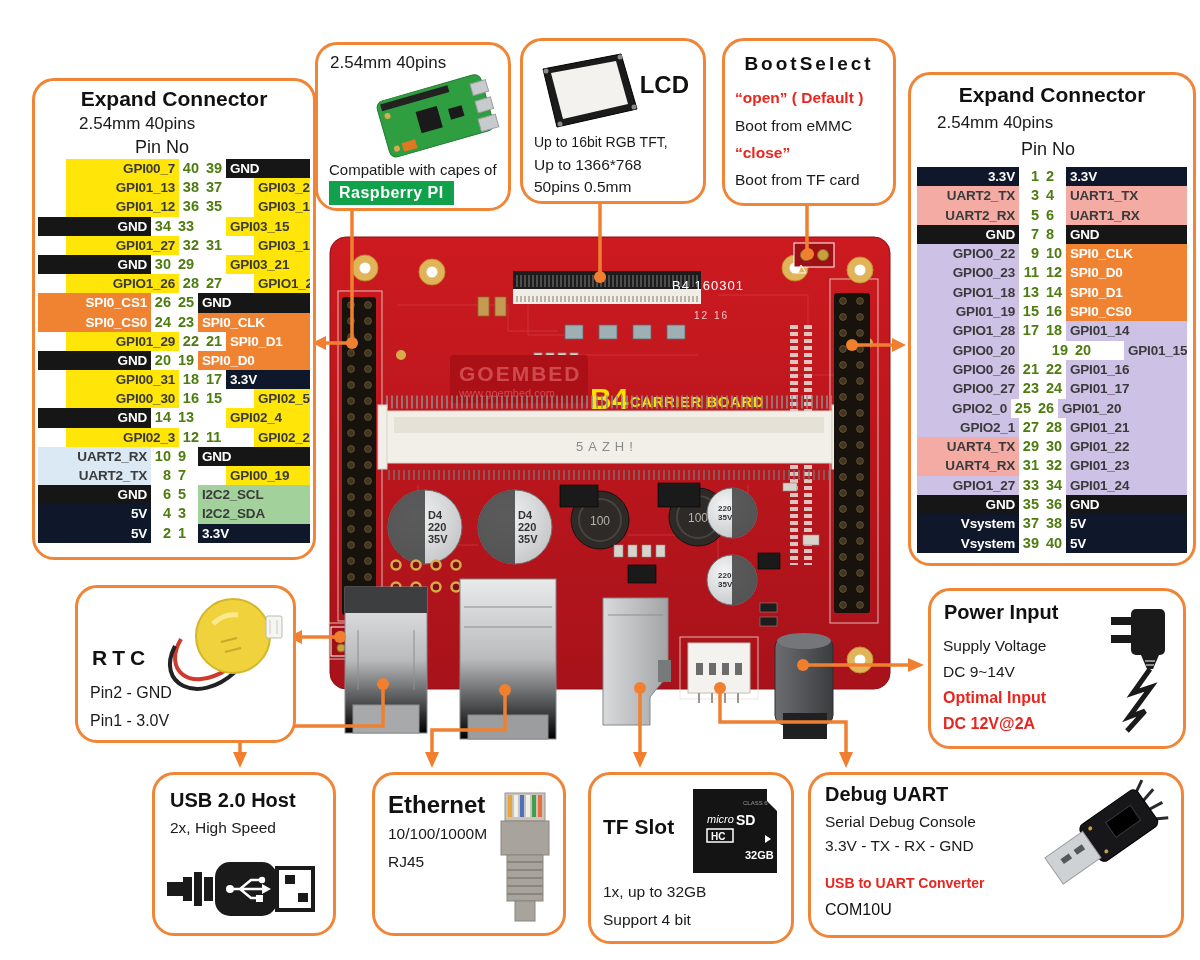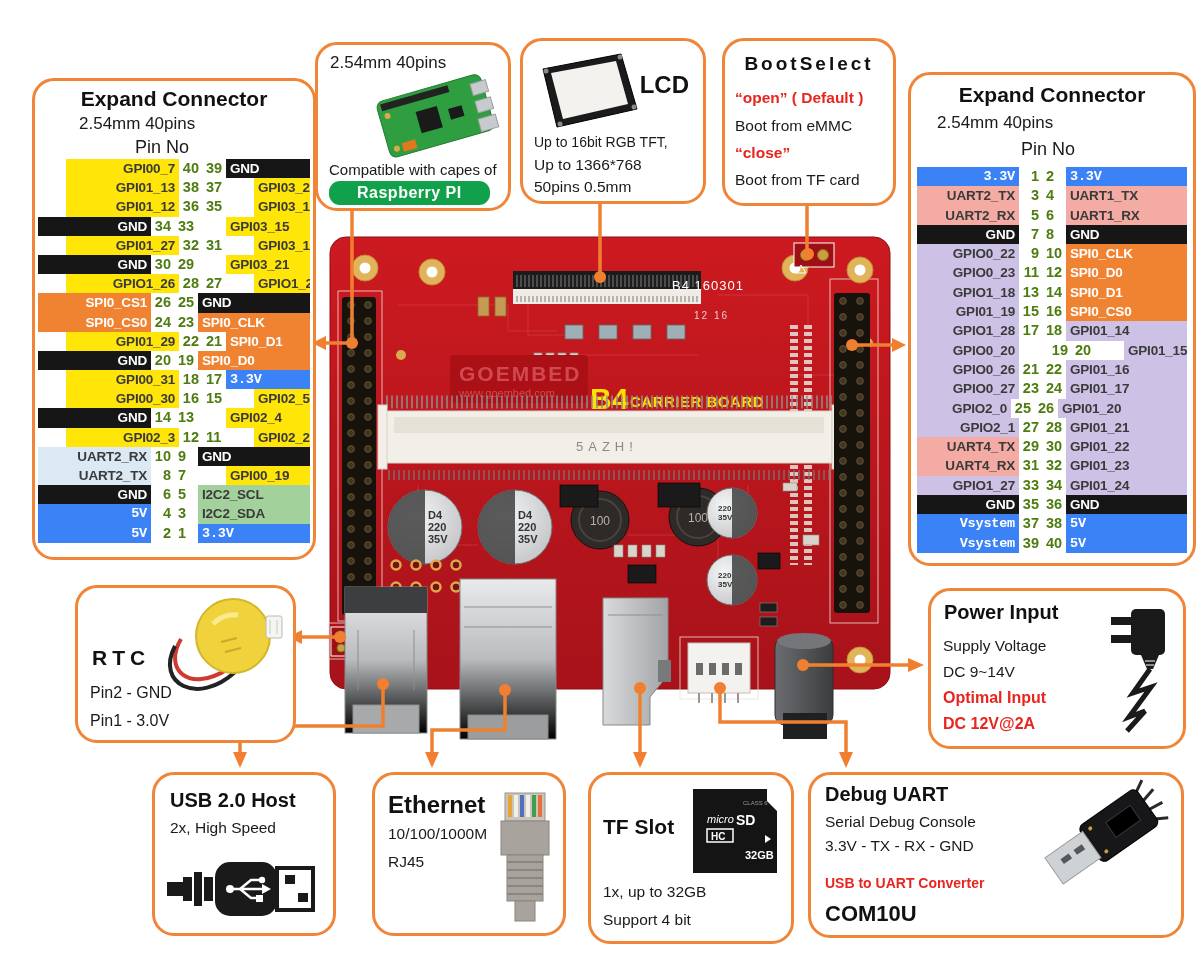--- a/index.html
+++ b/index.html
@@ -15,27 +15,27 @@
   .pin-row{display:flex;height:19.2px;line-height:19.2px;}
   .pin-row .cell{font-size:13.5px;font-weight:700;letter-spacing:-0.2px;white-space:nowrap;overflow:hidden;}
   .cell-l{width:113px;text-align:right;padding-right:4px;box-sizing:border-box;}
   .nums{width:47px;display:flex;justify-content:center;color:#4d7c0f;font-size:14.5px;font-weight:600;}
   .nums .n1{display:inline-block;width:20px;text-align:right;margin-right:7px;}
   .nums .n2{display:inline-block;width:20px;text-align:left;}
   .cell-r{flex:1;text-align:left;padding-left:4px;box-sizing:border-box;}
   .c-yellow{background:#ffe608;color:#3a3a3a;margin-left:28px;}
   .c-black{background:#161616;color:#fff;}
   .c-orange{background:#ef8332;color:#fff;}
-  .c-red{background:#3b82f6;color:#fff;font-family:Liberation Mono, monospace;}
+  .c-red{background:#0f172a;color:#fff;}
   .c-blue{background:#dbe9f5;color:#3a3a3a;}
   .c-green{background:#a2d19c;color:#3a3a3a;}
   .c-lav{background:#cdc2e6;color:#3a3a3a;}
   .c-pink{background:#f4aba3;color:#3a3a3a;}
   .badge-green{display:inline-block;background:#12a14b;color:#fff;font-weight:800;
-               font-size:16px;padding:3px 28px;letter-spacing:0.5px;border-radius:11px;}
+               font-size:16px;padding:3px 10px;letter-spacing:0.5px;}
   svg text{font-family:"Liberation Sans",sans-serif;}
 </style>
 </head>
 <body>
 
 <div class="canvas">
 
   <svg class="abs" style="left:328px;top:235px;z-index:1;" width="564" height="510" viewBox="0 0 564 510">
     <defs>
       <linearGradient id="pcb" x1="0" y1="0" x2="0" y2="1">
@@ -907,21 +907,21 @@
     </svg>
     <div class="abs" style="left:12px;top:108px;font-size:15.5px;color:#1a1a1a;">1x, up to 32GB</div>
     <div class="abs" style="left:12px;top:136px;font-size:15.5px;color:#1a1a1a;">Support 4 bit</div>
   </div>
 
   <div class="callout" style="left:808px;top:772px;width:370px;height:160px;">
     <div class="abs box-title" style="left:14px;top:8px;font-size:20px;">Debug UART</div>
     <div class="abs" style="left:14px;top:38px;font-size:15.5px;color:#1a1a1a;">Serial Debug Console</div>
     <div class="abs" style="left:14px;top:62px;font-size:15.5px;color:#1a1a1a;">3.3V - TX - RX - GND</div>
     <div class="abs red-b" style="left:14px;top:100px;font-size:14px;">USB to UART Converter</div>
-    <div class="abs" style="left:14px;top:126px;font-size:22px;font-weight:700;color:#111;">COM10U</div>
+    <div class="abs" style="left:14px;top:126px;font-size:16px;font-weight:400;color:#111;">COM10U</div>
     <svg class="abs" style="left:225px;top:2px;" width="140" height="120" viewBox="0 0 140 120">
       <g transform="rotate(-35 70 60)">
         <line x1="118" y1="42" x2="132" y2="34" stroke="#2a2a2e" stroke-width="3"></line>
           <line x1="120" y1="52" x2="136" y2="48" stroke="#2a2a2e" stroke-width="3"></line>
           <line x1="120" y1="62" x2="136" y2="64" stroke="#2a2a2e" stroke-width="3"></line>
           <line x1="118" y1="72" x2="132" y2="80" stroke="#2a2a2e" stroke-width="3"></line>
         <rect x="52" y="36" width="70" height="44" rx="6" fill="#17171a" stroke="#000"></rect>
         <rect x="78" y="48" width="30" height="18" fill="#000" stroke="#3a3a3e"></rect>
         <circle cx="62" cy="44" r="2" fill="#caa03f"></circle>
           <circle cx="62" cy="72" r="2" fill="#caa03f"></circle>

